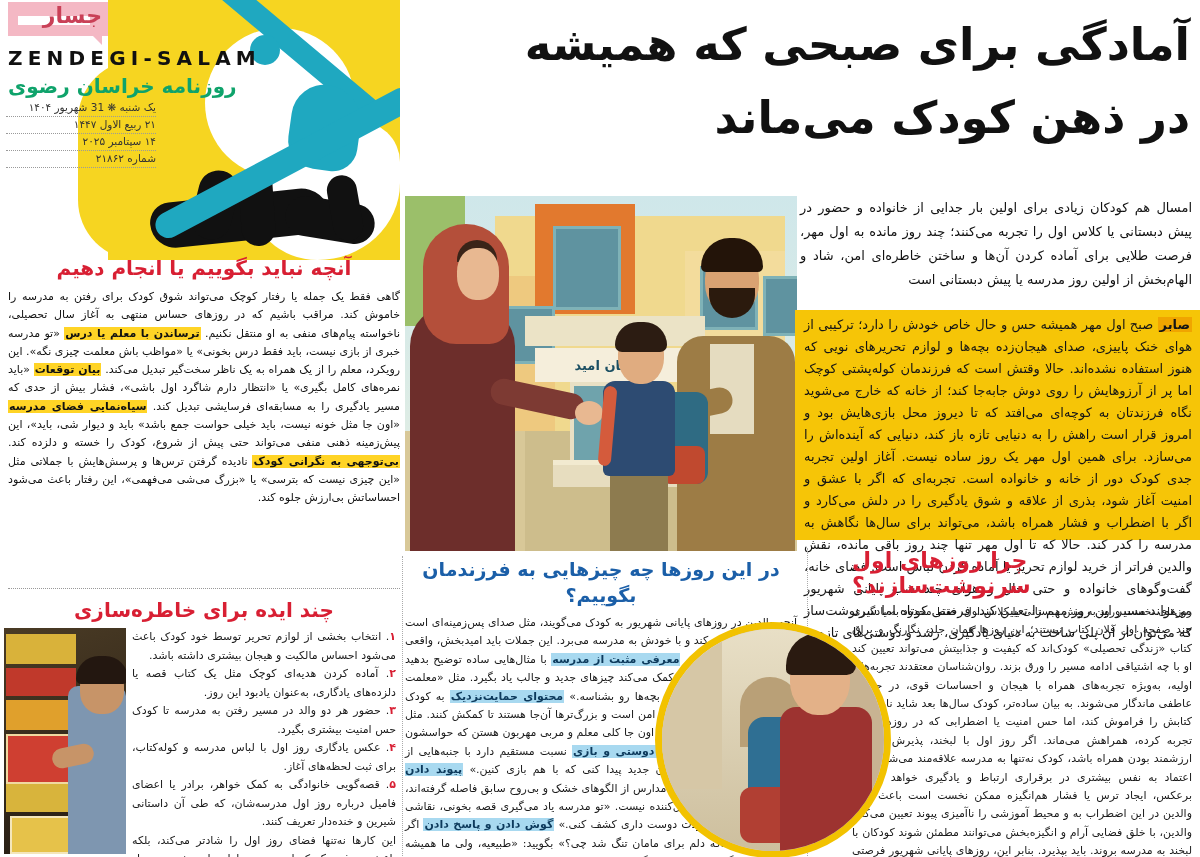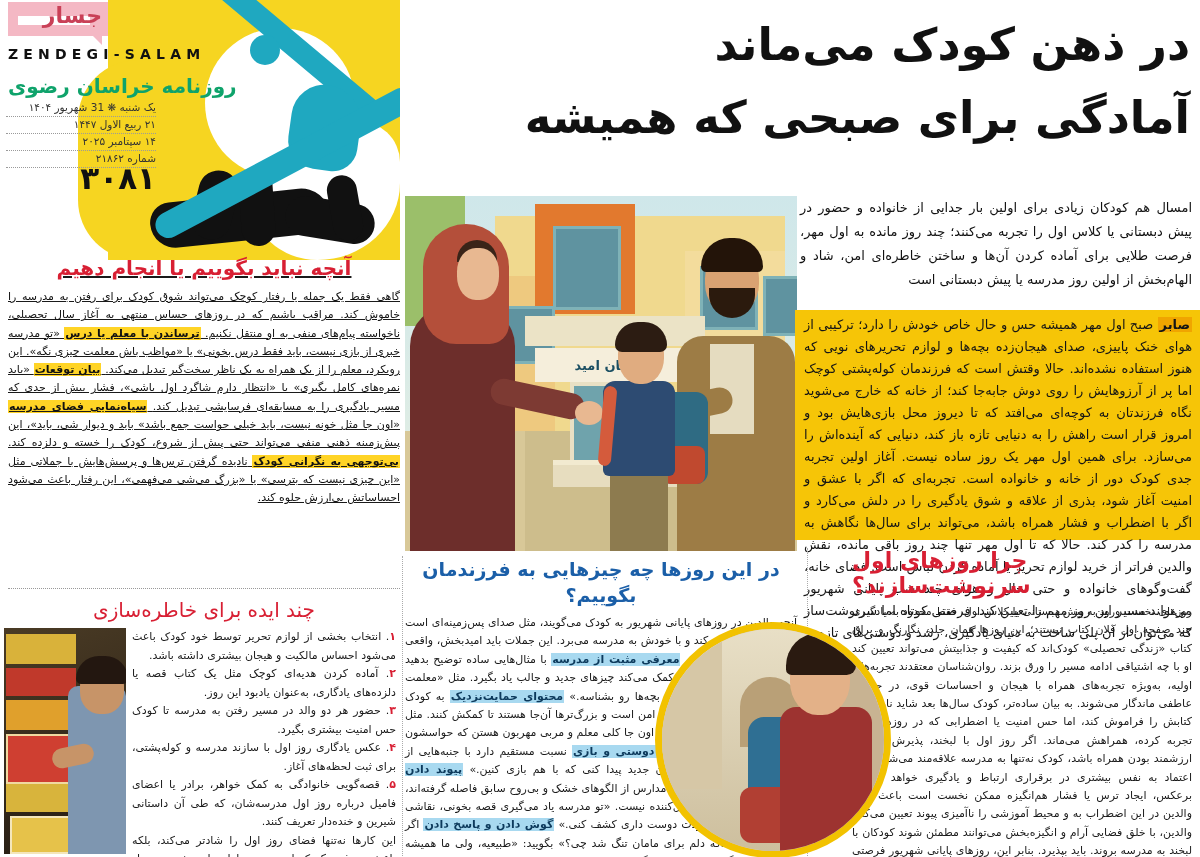--- a/index.html
+++ b/index.html
@@ -29,21 +29,21 @@
   .bs4{left:285px;top:200px;width:90px;height:40px;border-radius:20px;transform:rotate(9deg);}
   .bs5{left:330px;top:175px;width:30px;height:66px;border-radius:15px;transform:rotate(-10deg);}
 
   .jesar-tab{position:absolute;left:8px;top:2px;width:100px;height:34px;background:#F4B8C4;}
   .jesar-tab:after{content:"";position:absolute;right:6px;bottom:-9px;border-left:10px solid transparent;
       border-right:0 solid transparent;border-top:10px solid #F4B8C4;}
   .jesar-txt{position:absolute;right:6px;top:1px;font-size:22px;font-weight:bold;color:#C94057;
       letter-spacing:-1px;text-align:right;}
   .jesar-dash{position:absolute;left:10px;top:14px;width:72px;height:9px;background:#fff;}
 
-  .brand-latin{position:absolute;left:8px;top:46px;font-size:14px;letter-spacing:5.2px;font-weight:bold;color:#111;}
+  .brand-latin{position:absolute;left:8px;top:46px;font-size:20px;letter-spacing:5.2px;font-weight:bold;color:#111;}
   .brand-fa{position:absolute;left:8px;top:74px;font-size:20px;font-weight:bold;color:#0FA36B;white-space:nowrap;}
   .datelines{position:absolute;left:6px;top:100px;width:150px;text-align:right;direction:rtl;}
   .datelines div{font-size:10.5px;color:#333;line-height:15px;border-bottom:1px dotted #9a9a9a;padding-bottom:1px;}
   .issue-no{position:absolute;left:6px;top:160px;width:150px;text-align:right;font-size:31px;
       font-weight:bold;color:#111;direction:rtl;letter-spacing:1px;}
 
   
   .headline{position:absolute;right:10px;top:8px;width:780px;text-align:right;direction:rtl;
       font-size:45px;line-height:73px;font-weight:bold;color:#111;letter-spacing:-0.5px;}
 
@@ -105,30 +105,30 @@
   .dad-head{position:absolute;left:300px;top:52px;width:54px;height:66px;background:#d9a272;border-radius:46%;}
   .dad-hair{position:absolute;left:296px;top:42px;width:62px;height:34px;background:#231409;border-radius:32px 32px 6px 6px;}
   .dad-beard{position:absolute;left:304px;top:92px;width:46px;height:30px;background:#2b1a0d;border-radius:0 0 24px 24px;}
   .dad-arm{position:absolute;left:258px;top:196px;width:70px;height:26px;background:#9d7c45;
       border-radius:13px;transform:rotate(-12deg);}
   .dad-hand{position:absolute;left:250px;top:205px;width:30px;height:26px;background:#d9a272;border-radius:50%;}
 
   
   .col{position:absolute;direction:rtl;text-align:justify;}
 
-  .col-left{left:8px;top:252px;width:392px;text-decoration:underline;}
+  .col-left{left:8px;top:252px;width:392px;}
   .lc-title{font-size:20px;color:#D81F33;text-align:center;font-weight:bold;padding-top:4px;}
   .lc-body{font-size:11px;line-height:18.3px;color:#111;margin-top:8px;text-align:justify;}
   .hl-yellow{background:#FFD426;font-weight:bold;padding:0 1px;}
 
   .dotted-h{position:absolute;border-top:1px dotted #999;}
   .dotted-v{position:absolute;border-left:1px dotted #aaa;}
 
   .lc2-title{position:absolute;left:8px;top:598px;width:392px;text-align:center;font-size:20px;
-      font-weight:normal;color:#D81F33;}
+      font-weight:bold;color:#D81F33;}
   .lc2-body{position:absolute;left:132px;top:628px;width:264px;font-size:11px;line-height:18.5px;
       direction:rtl;text-align:justify;}
   .num{color:#D81F33;font-weight:bold;}
   .shop-photo{position:absolute;left:4px;top:628px;width:122px;height:226px;overflow:hidden;background:#2b2218;}
 
   .col-mid{position:absolute;left:405px;top:556px;width:392px;}
   .mid-title{font-size:19px;font-weight:bold;color:#1B5FA8;text-align:center;direction:rtl;line-height:26px;}
   .mid-body{font-size:11px;line-height:18.4px;direction:rtl;text-align:justify;margin-top:6px;}
   .hl-blue{background:#A8D9F0;font-weight:bold;color:#0d3a5c;padding:0 1px;}
 
@@ -174,26 +174,25 @@
 
     <div class="brand-latin">ZENDEGI-SALAM</div>
     <div class="brand-fa">روزنامه خراسان رضوی</div>
 
     <div class="datelines">
       <div>یک شنبه ❋ 31 شهریور ۱۴۰۴</div>
       <div>۲۱ ربیع الاول ۱۴۴۷</div>
       <div>۱۴ سپتامبر ۲۰۲۵</div>
       <div>شماره ۲۱۸۶۲</div>
     </div>
-    <div class="issue-no">۳۰۸۱</div>
   </div>
 
   <div class="headline">
+    <div>آمادگی برای صبحی که همیشه</div>
     <div>در ذهن کودک می‌ماند</div>
-    <div>آمادگی برای صبحی که همیشه</div>
   </div>
 
   <div class="lead">امسال هم کودکان زیادی برای اولین بار جدایی از خانواده و حضور در پیش دبستانی یا کلاس اول را تجربه می‌کنند؛ چند روز مانده به اول مهر، فرصت طلایی برای آماده کردن آن‌ها و ساختن خاطره‌ای امن، شاد و الهام‌بخش از اولین روز مدرسه یا پیش دبستانی است</div>
 
   <div class="mainphoto">
     <div class="sky"></div>
     <div class="bldg"></div>
     <div class="bldg-left"></div>
     <div class="bldg-right"></div>
     <div class="bldg-top"></div>
@@ -279,21 +278,21 @@
     <div>
       <span class="num">۱</span><span>. انتخاب بخشی از لوازم تحریر توسط خود کودک باعث می‌شود احساس مالکیت و هیجان بیشتری داشته باشد.</span>
     </div>
     <div>
       <span class="num">۲</span><span>. آماده کردن هدیه‌ای کوچک مثل یک کتاب قصه یا دلزده‌های یادگاری، به‌عنوان یادبود این روز.</span>
     </div>
     <div>
       <span class="num">۳</span><span>. حضور هر دو والد در مسیر رفتن به مدرسه تا کودک حس امنیت بیشتری بگیرد.</span>
     </div>
     <div>
-      <span class="num">۴</span><span>. عکس یادگاری روز اول با سازند مدرسه و کوله‌پشتی، برای ثبت لحظه‌های آغاز.</span>
+      <span class="num">۴</span><span>. عکس یادگاری روز اول با لباس مدرسه و کوله‌کتاب، برای ثبت لحظه‌های آغاز.</span>
     </div>
     <div>
       <span class="num">۵</span><span>. قصه‌گویی خانوادگی به کمک خواهر، برادر یا اعضای فامیل درباره روز اول مدرسه‌شان، که طی آن داستانی شیرین و خنده‌دار تعریف کنند.</span>
     </div>
     <div>این کارها نه‌تنها فضای روز اول را شادتر می‌کند، بلکه باعث می‌شود کودک از مدرسه با احساس خوبی به یاد بیاورد و برای روزهای بعد هم با شوق برود.</div>
   </div>
 
   <div class="dotted-v" style="left:402px;top:556px;height:300px;"></div>
   <div class="col col-mid">
     <div class="mid-title">در این روزها چه چیزهایی به فرزندمان بگوییم؟</div>

